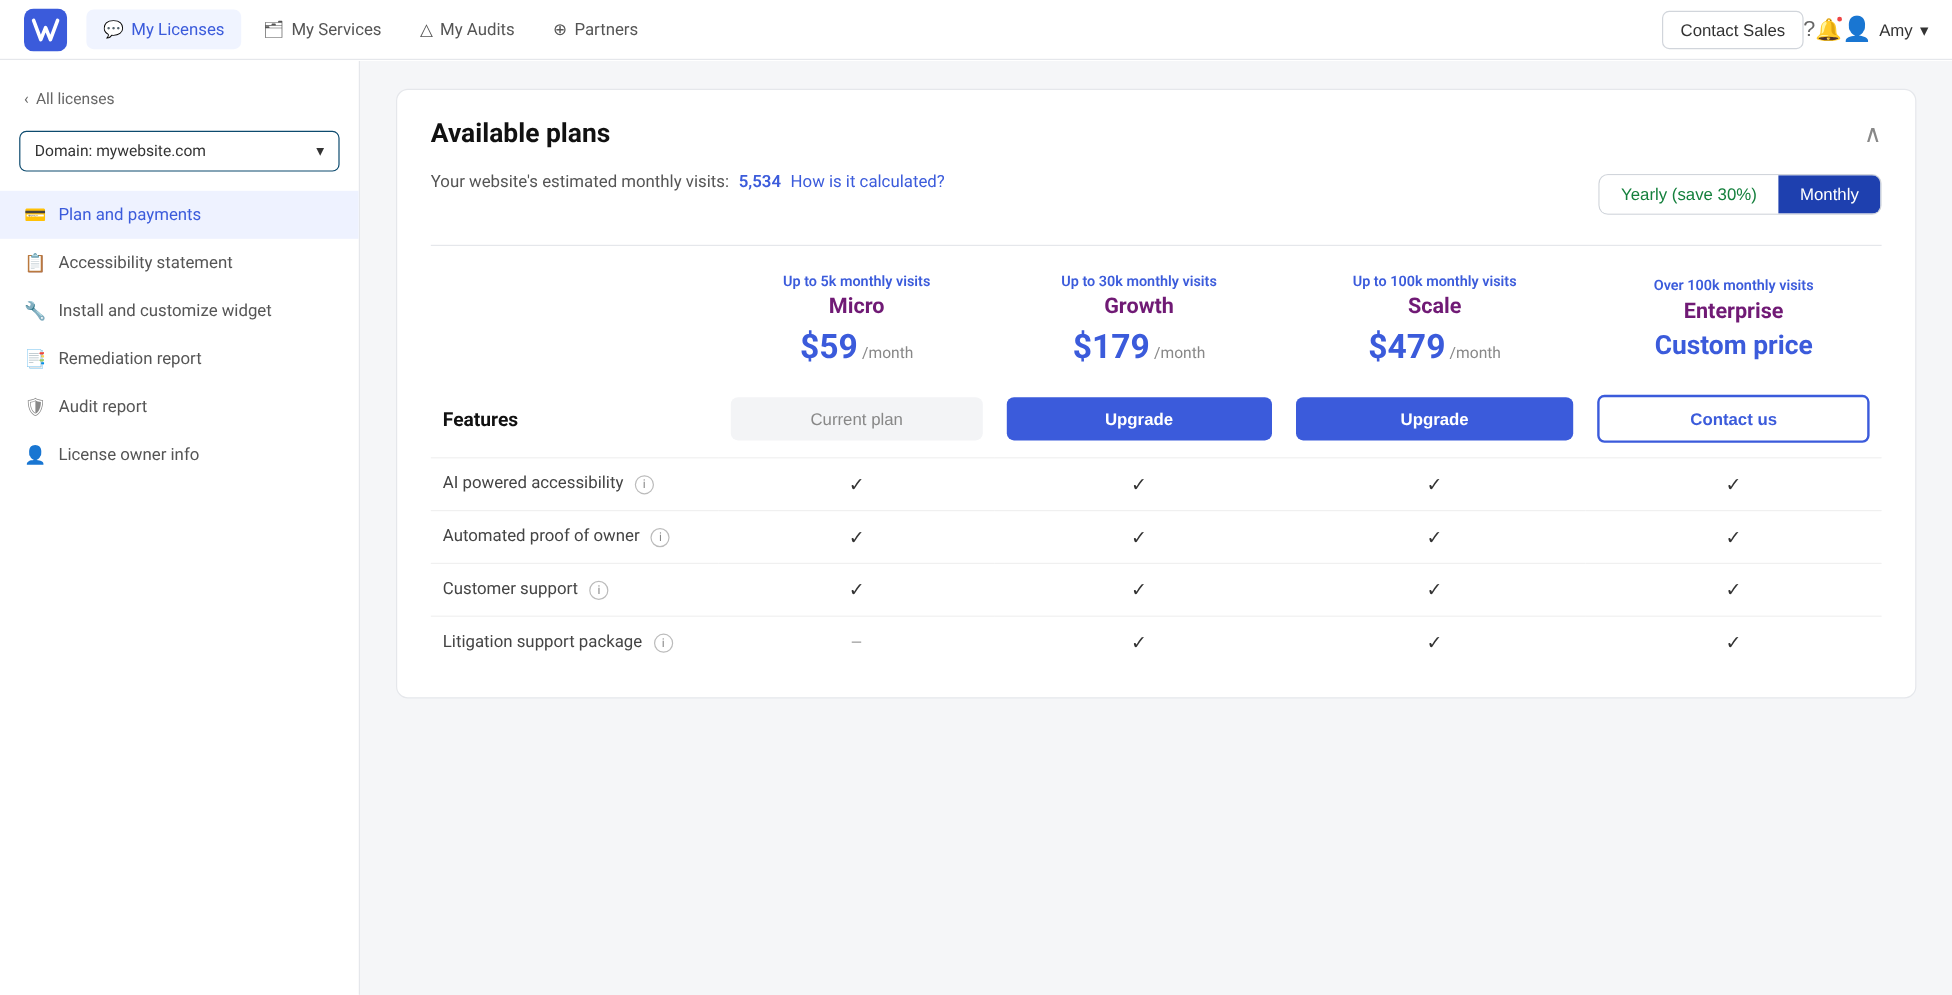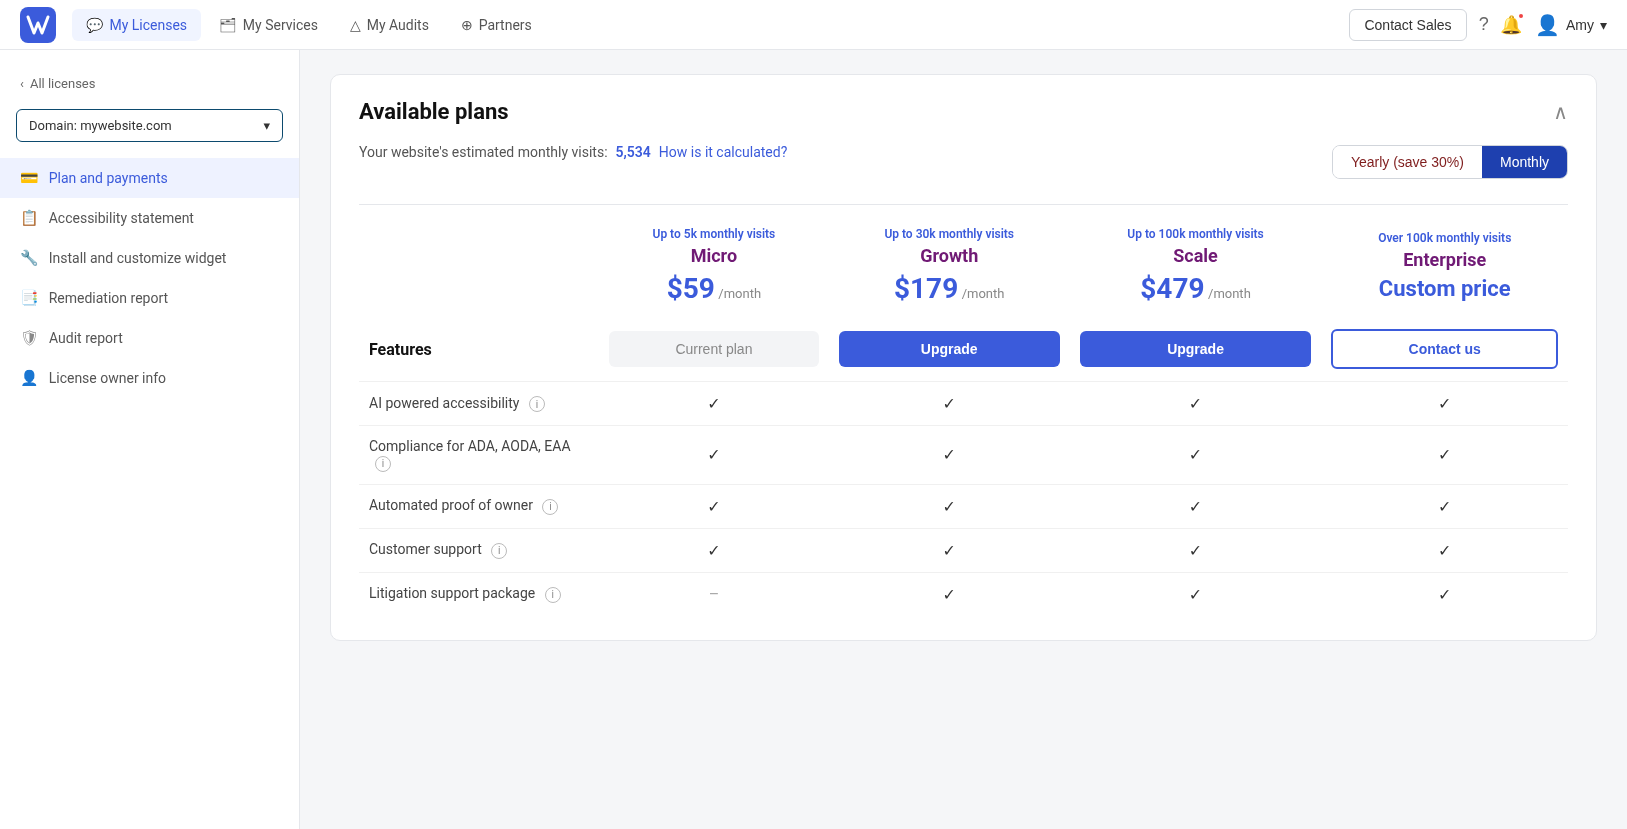--- a/index.html
+++ b/index.html
@@ -11,21 +11,21 @@
       padding: 0 20px; height: 50px; position: fixed; top: 0; left: 0; right: 0; z-index: 100;
     }
     .logo { width: 36px; height: 36px; margin-right: 16px; }
     .logo svg { width: 36px; height: 36px; }
     .nav-links { display: flex; gap: 4px; flex: 1; }
     .nav-link {
       display: flex; align-items: center; gap: 6px; padding: 8px 14px;
       color: #555; text-decoration: none; border-radius: 6px; font-size: 14px; cursor: pointer;
     }
     .nav-link.active { background: #f0f4ff; color: #3b5bdb; }
-    .nav-right { display: flex; align-items: center; gap: 12px; }
+    .nav-right { display: flex; align-items: center; }
     .contact-sales-btn {
       background: #fff; border: 1px solid #d1d5db; border-radius: 6px;
       padding: 7px 14px; font-size: 14px; cursor: pointer; color: #333;
     }
     .icon-btn { background: none; border: none; cursor: pointer; color: #666; font-size: 18px; position: relative; }
     .notif-dot {
       position: absolute; top: -2px; right: -2px; width: 8px; height: 8px;
       background: #ef4444; border-radius: 50%; border: 2px solid #fff;
     }
     .user-btn {
@@ -69,21 +69,21 @@
     .plans-title { font-size: 22px; font-weight: 700; color: #111; }
     .collapse-btn { background: none; border: none; cursor: pointer; color: #888; font-size: 20px; }
 
     .visit-row { display: flex; align-items: center; gap: 8px; margin-bottom: 20px; font-size: 14px; color: #555; }
     .visit-count { color: #3b5bdb; font-weight: 600; }
     .how-calc { color: #3b5bdb; text-decoration: none; cursor: pointer; }
 
     .billing-toggle { display: flex; border: 1px solid #d1d5db; border-radius: 8px; overflow: hidden; }
     .billing-option {
       padding: 8px 18px; font-size: 14px; cursor: pointer; background: #fff; border: none;
-      color: #7f1d1d;
+      color: #15803d;
     }
     .billing-option.active { background: #1e40af; color: #fff; }
 
     
     .plan-table { width: 100%; border-collapse: collapse; margin-top: 10px; }
     .plan-table th, .plan-table td { padding: 12px 10px; text-align: center; vertical-align: middle; }
     .plan-table th:first-child, .plan-table td:first-child { text-align: left; }
 
     .plan-name-col { width: 240px; }
     .plan-header-cell { vertical-align: top; }
@@ -320,27 +320,20 @@
         <tbody id="features-body">
 
         <tr>
               <td><span class="feature-name">AI powered accessibility</span> <span class="feature-info">i</span></td>
               <td><span class="check">✓</span></td>
               <td><span class="check">✓</span></td>
               <td><span class="check">✓</span></td>
               <td><span class="check">✓</span></td>
             </tr>
             <tr>
-              <td><span class="feature-name">Compliance for ADA, AODA, EAA</span> <span class="feature-info">i</span></td>
-              <td><span class="check">✓</span></td>
-              <td><span class="check">✓</span></td>
-              <td><span class="check">✓</span></td>
-              <td><span class="check">✓</span></td>
-            </tr>
-            <tr>
               <td><span class="feature-name">Automated proof of owner</span> <span class="feature-info">i</span></td>
               <td><span class="check">✓</span></td>
               <td><span class="check">✓</span></td>
               <td><span class="check">✓</span></td>
               <td><span class="check">✓</span></td>
             </tr>
             <tr>
               <td><span class="feature-name">Customer support</span> <span class="feature-info">i</span></td>
               <td><span class="check">✓</span></td>
               <td><span class="check">✓</span></td>

